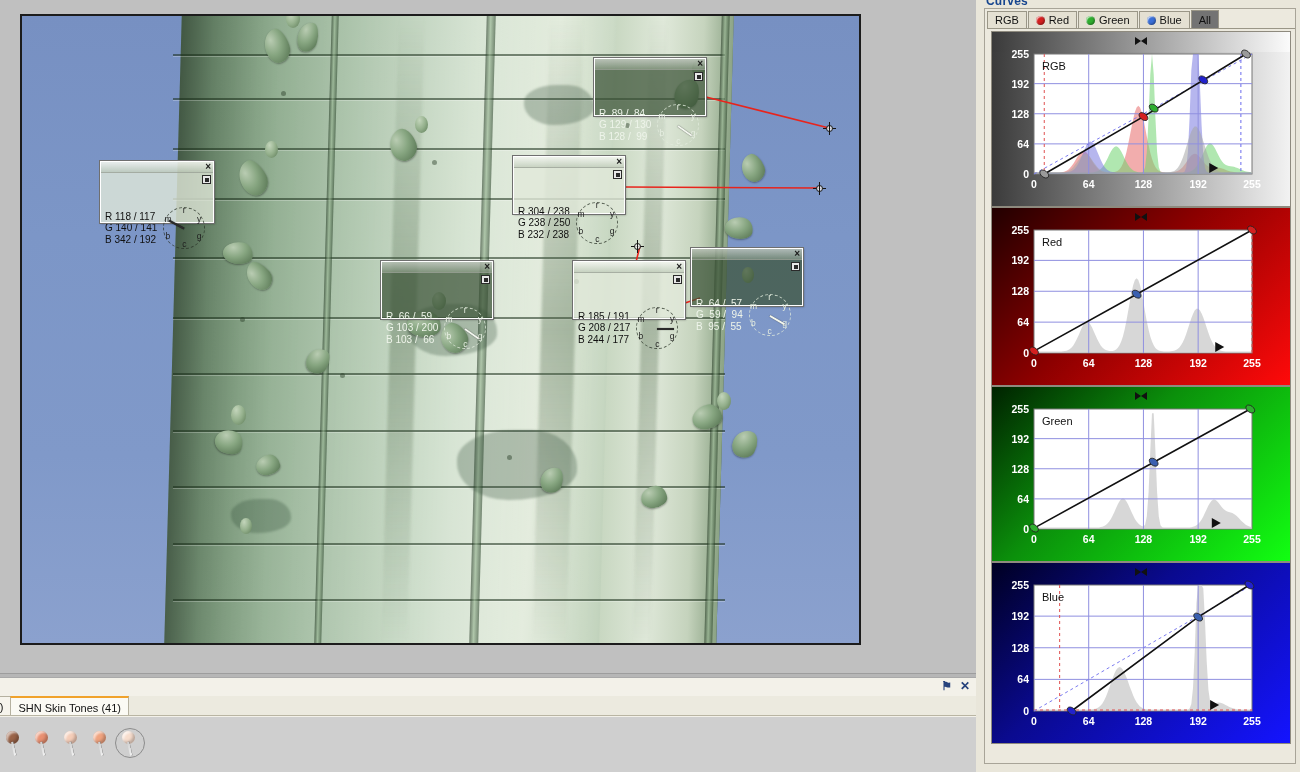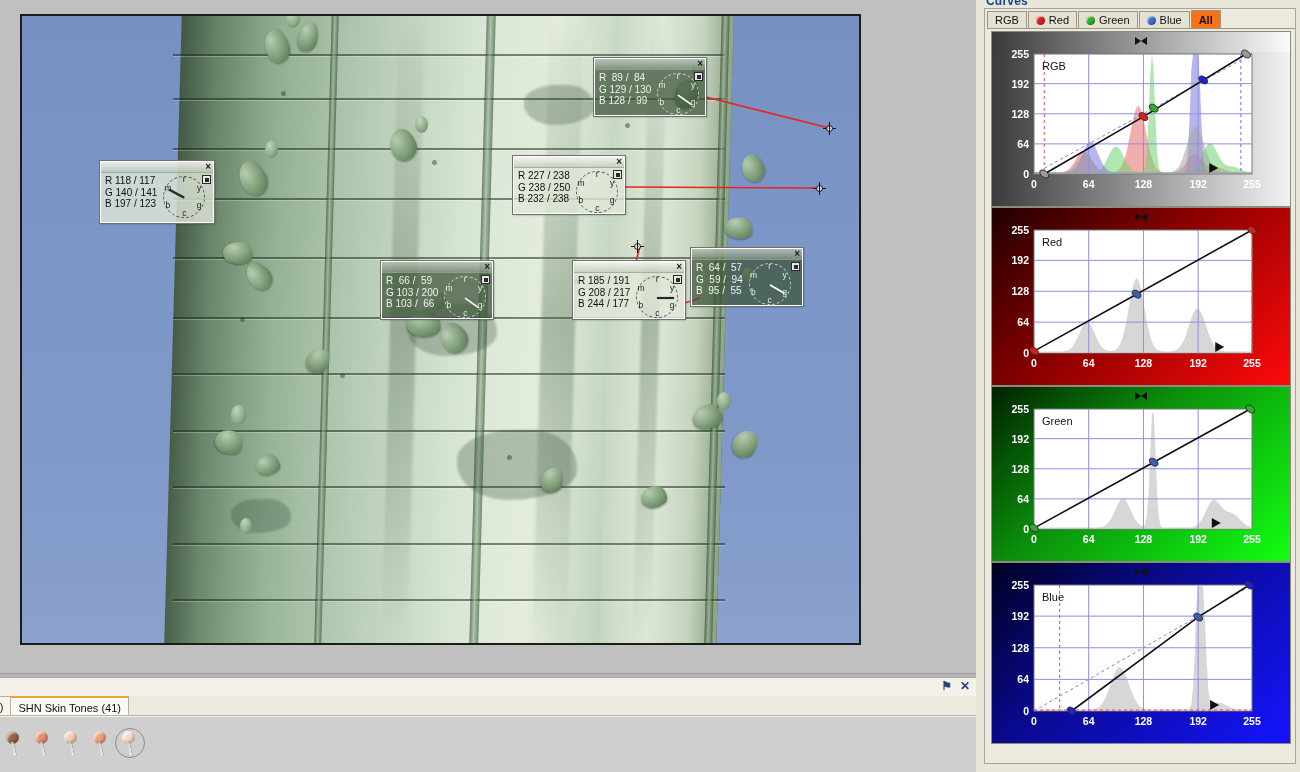--- a/index.html
+++ b/index.html
@@ -105,21 +105,21 @@
     height: 11px;
     background: linear-gradient(180deg, rgba(255,255,255,.55), rgba(170,185,165,.45));
     border-bottom: 1px solid rgba(120,130,115,.6);
     position: relative;
   }
   .ro-close {
     position: absolute; right: 2px; top: -1px;
     font-size: 10px; line-height: 11px; font-family: "Liberation Sans", sans-serif;
     color: #1b1b1b; font-weight: bold;
   }
-  .ro-body { display: flex; padding: 2px 3px 3px 4px; }
+  .ro-body { display: flex; align-items: center; padding: 2px 3px 3px 4px; margin-top: 31px; }
   .ro-vals {
     font-family: "Liberation Sans", sans-serif;
     font-size: 10px; line-height: 11.5px;
     white-space: pre;
   }
   .ro-dial {
     position: relative; width: 44px; height: 44px; margin-left: 5px;
     border-radius: 50%;
   }
   .ro-dial .ring {
@@ -224,21 +224,21 @@
   }
   .tabs-row {
     position:absolute; left:2px; top:2px; width:308px; height:18px;
     display:flex; align-items:flex-end; border-bottom:1px solid #9a9687;
   }
   .ch-tab {
     height:17px; padding:0 7px; display:flex; align-items:center; gap:4px;
     font-size:11px; background:#e4e0d2; border:1px solid #9a9687; border-bottom:none;
     margin-right:1px; color:#111;
   }
-  .ch-tab.active { background:#f97316; height:18px; font-weight:bold; }
+  .ch-tab.active { background:#737373; height:18px; font-weight:normal; }
   .ch-dot { width:9px; height:9px; border-radius:50%; display:inline-block;
     box-shadow: inset -1px -1px 2px rgba(0,0,0,.35), inset 1px 1px 1px rgba(255,255,255,.7); }
 
   .curve-card {
     position:absolute; left:6px; width:300px;
     border:1px solid #8e8a7e;
   }
   .diamond {
     position:absolute; top:4px; left:50%; margin-left:-6px;
     width:0;height:0;
@@ -343,21 +343,21 @@
         </div>
 
       <div id="readouts-layer">
           <div class="readout ro-light" style="left: 78px; top: 145px; width: 114px; height: 62px;">
             <div class="ro-title">
               <span class="ro-close">×</span>
             </div>
             <div class="ro-body">
               <div class="ro-vals">R 118 / 117
 G 140 / 141
-B 197 / 123</div>
+B 342 / 192</div>
               <div class="ro-dial">
                 <div class="ring"></div>
                 <span class="lbl" style="left: 50%; top: 8%; transform: translate(-50%, -50%);">r</span>
                 <span class="lbl" style="left: 84%; top: 30%; transform: translate(-50%, -50%);">y</span>
                 <span class="lbl" style="left: 84%; top: 68%; transform: translate(-50%, -50%);">g</span>
                 <span class="lbl" style="left: 50%; top: 86%; transform: translate(-50%, -50%);">c</span>
                 <span class="lbl" style="left: 13%; top: 68%; transform: translate(-50%, -50%);">b</span>
                 <span class="lbl" style="left: 13%; top: 30%; transform: translate(-50%, -50%);">m</span>
                 <div class="needle" style="transform: rotate(208deg);"></div>
               </div>
@@ -383,21 +383,21 @@
                 <div class="needle" style="transform: rotate(35deg);"></div>
               </div>
             </div>
             <div class="ro-pin"></div>
           </div>
           <div class="readout ro-light" style="left: 491px; top: 140px; width: 112px; height: 58px;">
             <div class="ro-title">
               <span class="ro-close">×</span>
             </div>
             <div class="ro-body">
-              <div class="ro-vals">R 227 / 238
+              <div class="ro-vals">R 304 / 238
 G 238 / 250
 B 232 / 238</div>
               <div class="ro-dial">
                 <div class="ring"></div>
                 <span class="lbl" style="left: 50%; top: 8%; transform: translate(-50%, -50%);">r</span>
                 <span class="lbl" style="left: 84%; top: 30%; transform: translate(-50%, -50%);">y</span>
                 <span class="lbl" style="left: 84%; top: 68%; transform: translate(-50%, -50%);">g</span>
                 <span class="lbl" style="left: 50%; top: 86%; transform: translate(-50%, -50%);">c</span>
                 <span class="lbl" style="left: 13%; top: 68%; transform: translate(-50%, -50%);">b</span>
                 <span class="lbl" style="left: 13%; top: 30%; transform: translate(-50%, -50%);">m</span>

